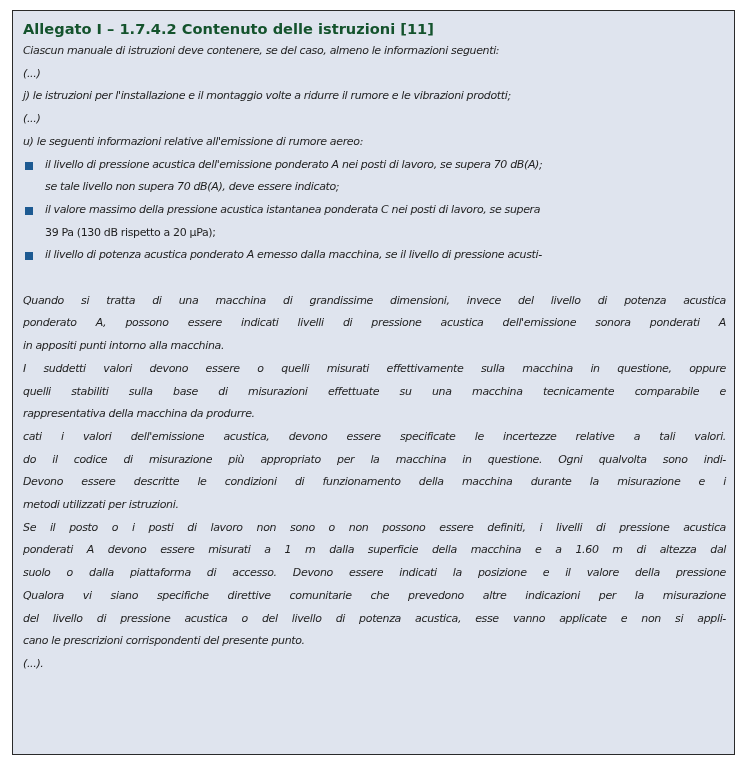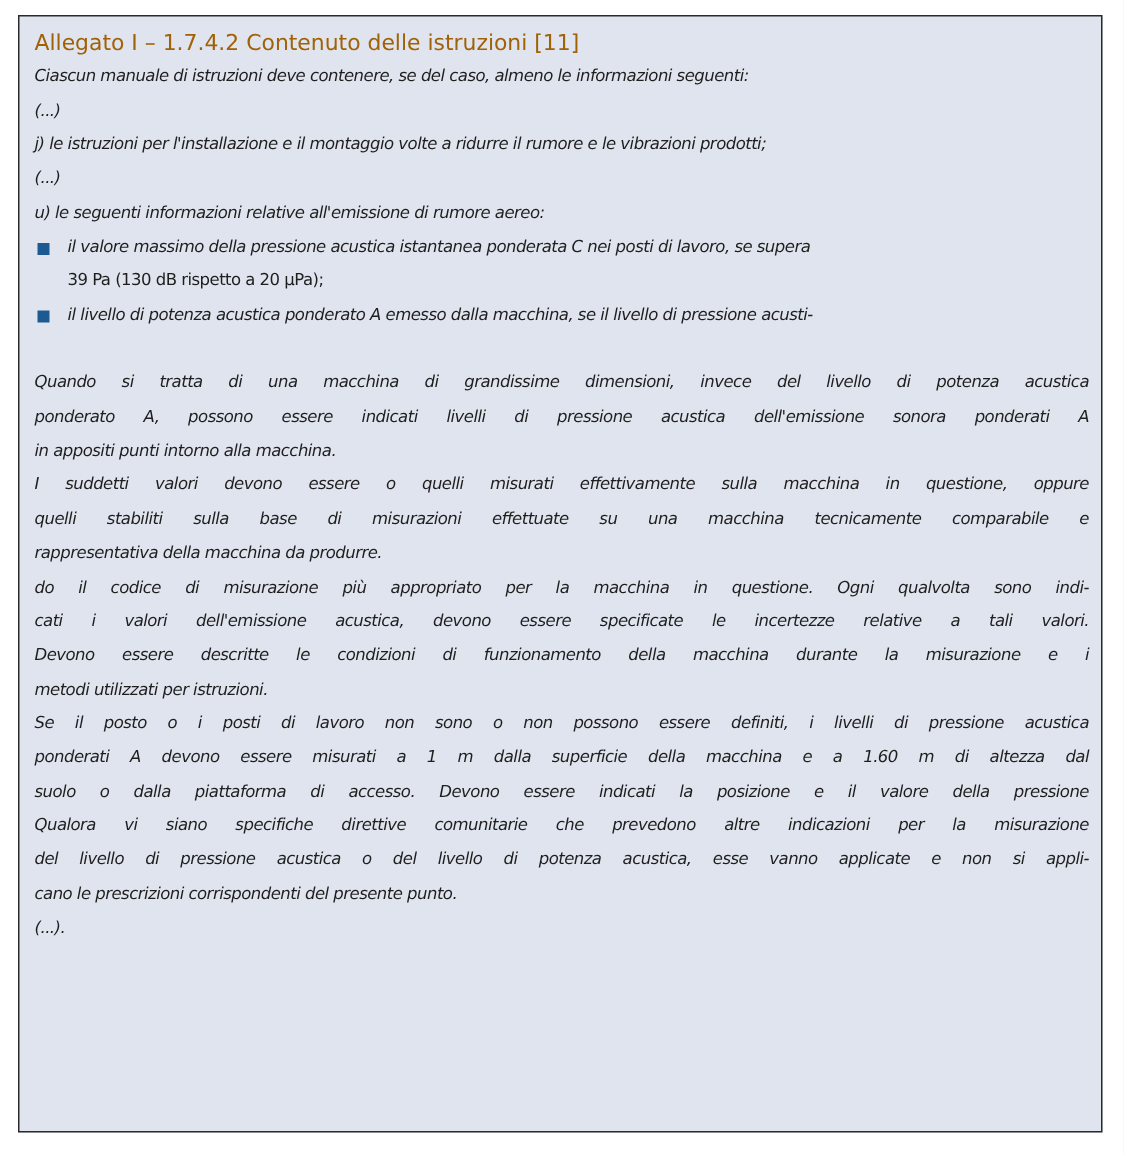--- a/index.html
+++ b/index.html
@@ -10,25 +10,25 @@
       width: 723px; height: 745px;
       box-sizing: border-box;
       background: #dfe4ee;
       border: 1.5px solid #2a2a2a;
       padding: 6px 10px 0 10px;
       font-family: "DejaVu Sans", sans-serif;
       color: #1e1e1e;
     }
     .title {
       font-style: normal;
-      color: #a16207;
+      color: #14532d;
       font-size: 14.6px;
       line-height: 23px;
       margin: 0;
-      font-weight: normal;
+      font-weight: bold;
       white-space: nowrap;
     }
     .line {
       font-style: italic;
       font-size: 11px;
       line-height: 22.7px;
       white-space: nowrap;
       letter-spacing: -0.35px;
     }
     .just {
@@ -56,20 +56,25 @@
 <div class="box">
   <div class="title">Allegato I – 1.7.4.2 Contenuto delle istruzioni [11]</div>
   <div class="line">Ciascun manuale di istruzioni deve contenere, se del caso, almeno le informazioni seguenti:</div>
   <div class="line">(...)</div>
   <div class="line">j) le istruzioni per l'installazione e il montaggio volte a ridurre il rumore e le vibrazioni prodotti;</div>
   <div class="line">(...)</div>
   <div class="line">u) le seguenti informazioni relative all'emissione di rumore aereo:</div>
 
   <div class="bullet">
     <span class="sq"></span>
+    <div class="line">il livello di pressione acustica dell'emissione ponderato A nei posti di lavoro, se supera 70 dB(A);</div>
+    <div class="line">se tale livello non supera 70 dB(A), deve essere indicato;</div>
+  </div>
+  <div class="bullet">
+    <span class="sq"></span>
     <div class="line">il valore massimo della pressione acustica istantanea ponderata C nei posti di lavoro, se supera</div>
     <div class="line nonitalic">39 Pa (130 dB rispetto a 20 µPa);</div>
   </div>
   <div class="bullet">
     <span class="sq"></span>
     <div class="line">il livello di potenza acustica ponderato A emesso dalla macchina, se il livello di pressione acusti-</div>
   </div>
 
   <div class="gap"></div>
 
@@ -77,22 +82,22 @@
     <div class="line just">Quando si tratta di una macchina di grandissime dimensioni, invece del livello di potenza acustica</div>
     <div class="line just">ponderato A, possono essere indicati livelli di pressione acustica dell'emissione sonora ponderati A</div>
     <div class="line">in appositi punti intorno alla macchina.</div>
   </div>
   <div>
     <div class="line just">I suddetti valori devono essere o quelli misurati effettivamente sulla macchina in questione, oppure</div>
     <div class="line just">quelli stabiliti sulla base di misurazioni effettuate su una macchina tecnicamente comparabile e</div>
     <div class="line">rappresentativa della macchina da produrre.</div>
   </div>
   <div>
+    <div class="line just">cati i valori dell'emissione acustica, devono essere specificate le incertezze relative a tali valori.</div>
     <div class="line just">do il codice di misurazione più appropriato per la macchina in questione. Ogni qualvolta sono indi-</div>
-    <div class="line just">cati i valori dell'emissione acustica, devono essere specificate le incertezze relative a tali valori.</div>
   </div>
   <div>
     <div class="line just">Devono essere descritte le condizioni di funzionamento della macchina durante la misurazione e i</div>
     <div class="line">metodi utilizzati per istruzioni.</div>
   </div>
   <div>
     <div class="line just">Se il posto o i posti di lavoro non sono o non possono essere definiti, i livelli di pressione acustica</div>
     <div class="line just">ponderati A devono essere misurati a 1 m dalla superficie della macchina e a 1.60 m di altezza dal</div>
     <div class="line just">suolo o dalla piattaforma di accesso. Devono essere indicati la posizione e il valore della pressione</div>
   </div>

